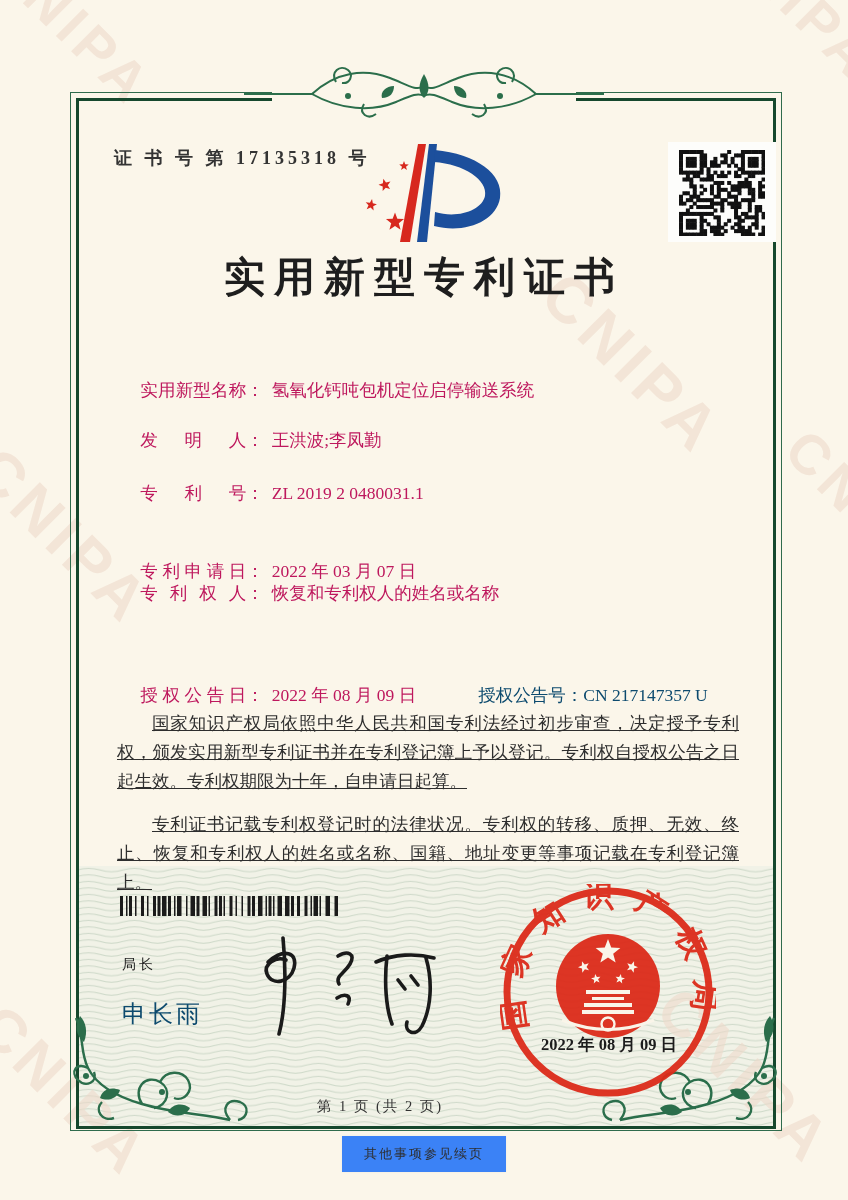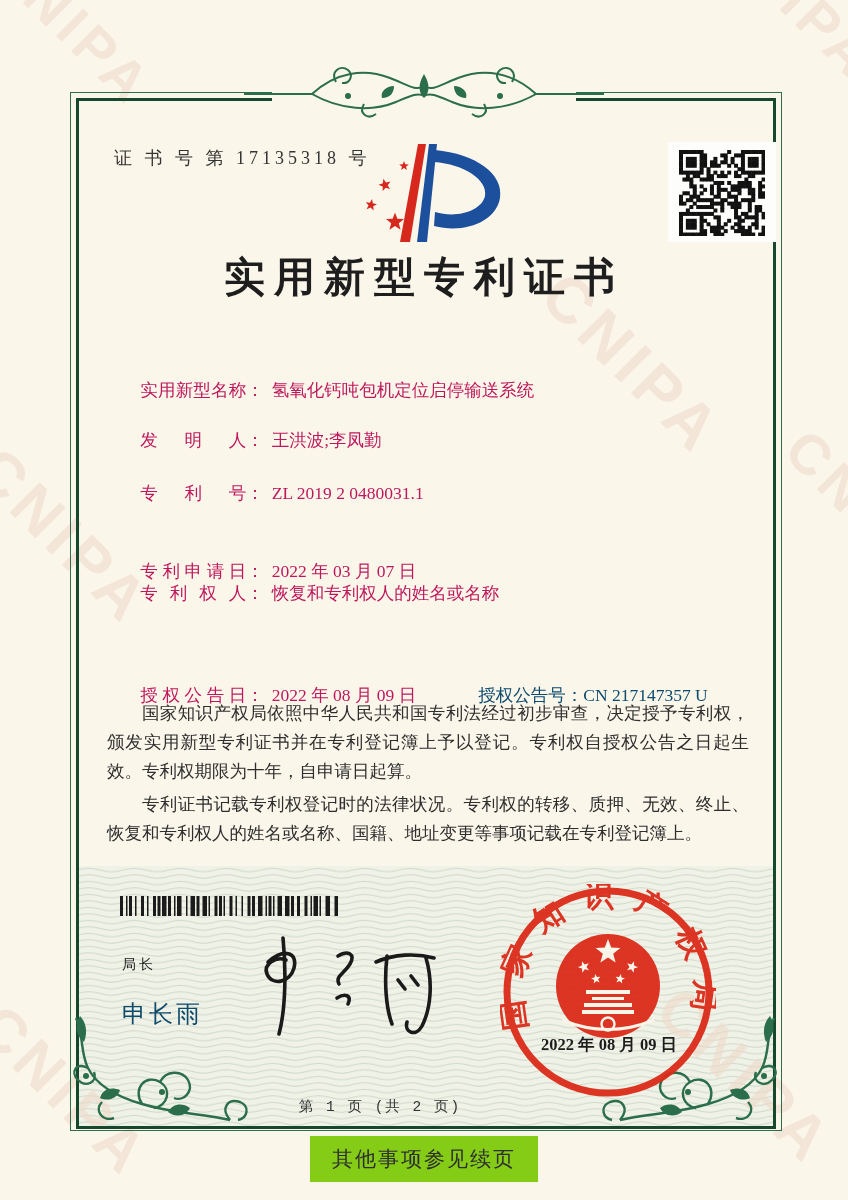--- a/index.html
+++ b/index.html
@@ -17,44 +17,44 @@
   
   .frame-outer{position:absolute;z-index:2;left:70px;top:92px;width:710px;height:1037px;
       border:1px solid #2f6b4c;}
   .frame-inner{position:absolute;z-index:2;left:76px;top:98px;width:694px;height:1025px;
       border:3px solid #16482d;}
   .ornament{position:absolute;z-index:3;}
 
   
   .content{position:absolute;z-index:4;left:0;top:0;width:848px;height:1200px;}
   .cert-no{position:absolute;left:114px;top:146px;font-size:18px;color:#343434;
-      letter-spacing:4px;white-space:pre;}
+      letter-spacing:4px;white-space:pre;font-weight:bold;}
   .logo{position:absolute;left:338px;top:136px;}
   .qr-patch{position:absolute;left:668px;top:142px;width:108px;height:100px;background:#fdfdfb;}
   .qr{position:absolute;left:679px;top:150px;}
   .title{position:absolute;left:0;top:250px;width:848px;text-align:center;font-size:41px;
       font-weight:700;color:#1e1e1e;letter-spacing:9px;}
   .row{position:absolute;left:114px;font-size:17.5px;color:#be185d;white-space:pre;}
   .row .lbl{display:inline-block;width:106px;text-align:justify;text-align-last:justify;}
   .row .colon{margin-right:8px;}
   .row2{position:absolute;left:452px;font-size:17.5px;color:#0c4a6e;white-space:pre;}
   .bodytext{position:absolute;left:103px;top:695px;width:650px;font-size:17.5px;line-height:29px;
       color:#2e2e2e;text-align:justify;}
-  .bodytext p{margin:4px;text-indent:2em;}
+  .bodytext p{margin:14px;text-indent:2em;text-decoration:underline;}
   .barcode{position:absolute;left:120px;top:896px;}
   .director-title{position:absolute;left:122px;top:956px;font-size:14px;color:#222;letter-spacing:3px;}
   .director-name{position:absolute;left:122px;top:998px;font-size:24px;color:#0c4a6e;letter-spacing:3px;}
   .sig{position:absolute;left:238px;top:928px;}
   .seal{position:absolute;left:500px;top:884px;opacity:.95;}
   .seal-date{position:absolute;left:518px;top:1034px;width:182px;text-align:center;font-size:16.5px;
       font-weight:700;color:#1c1c1c;white-space:pre;z-index:5;}
   .page-info{position:absolute;left:0;top:1097px;width:760px;text-align:center;font-size:14.5px;
-      color:#333;letter-spacing:2px;font-family:Liberation Mono, monospace;}
-  .note{position:absolute;left:424px;top:1136px;transform:translateX(-50%);background:#84cc16;
-      padding:9px 22px;font-size:21px;color:#2e2e2e;letter-spacing:2px;white-space:nowrap;
+      color:#333;letter-spacing:2px;}
+  .note{position:absolute;left:424px;top:1136px;transform:translateX(-50%);background:#3b82f6;
+      padding:9px 22px;font-size:13px;color:#2e2e2e;letter-spacing:2px;white-space:nowrap;
       box-shadow:0 0 2px rgba(0,0,0,.06);}
 </style>
 </head>
 <body>
 
 <div class="page">
 
   <svg class="waveband" width="696" height="260">
     <defs>
       <pattern id="waves" width="46" height="6.5" patternUnits="userSpaceOnUse">

